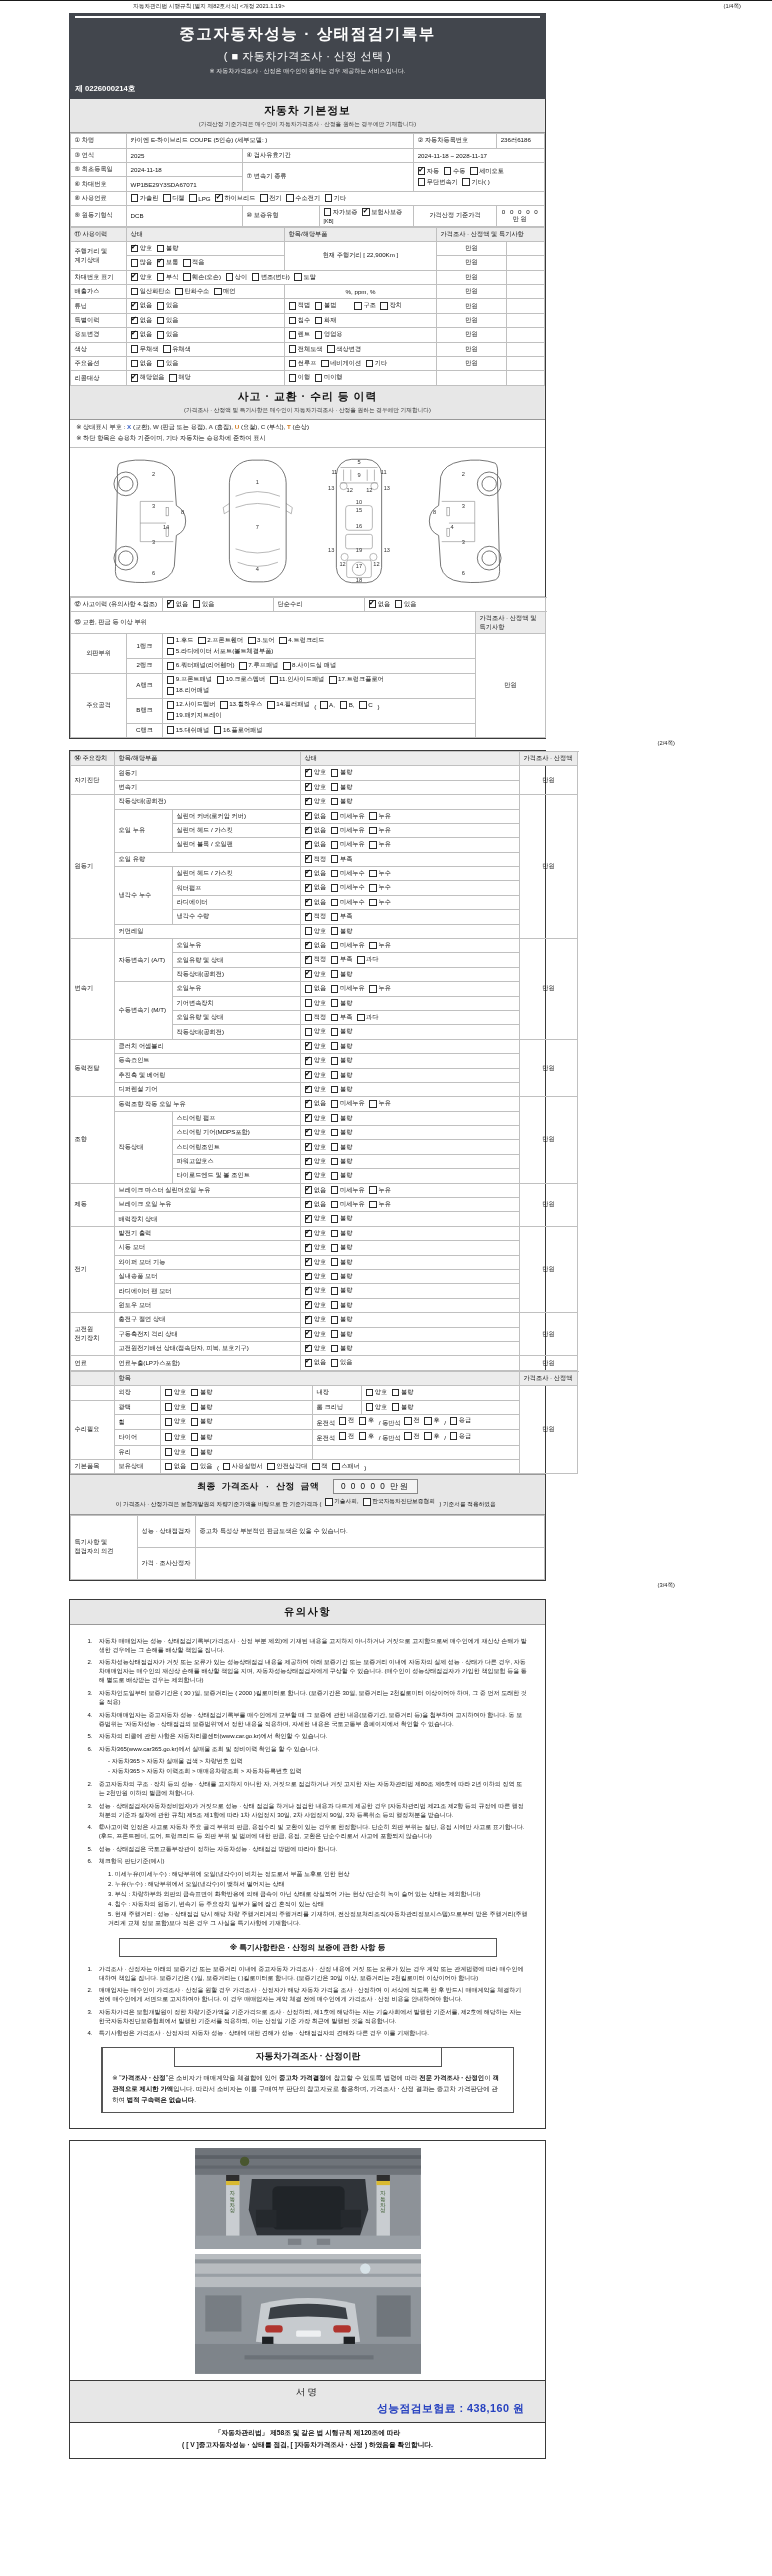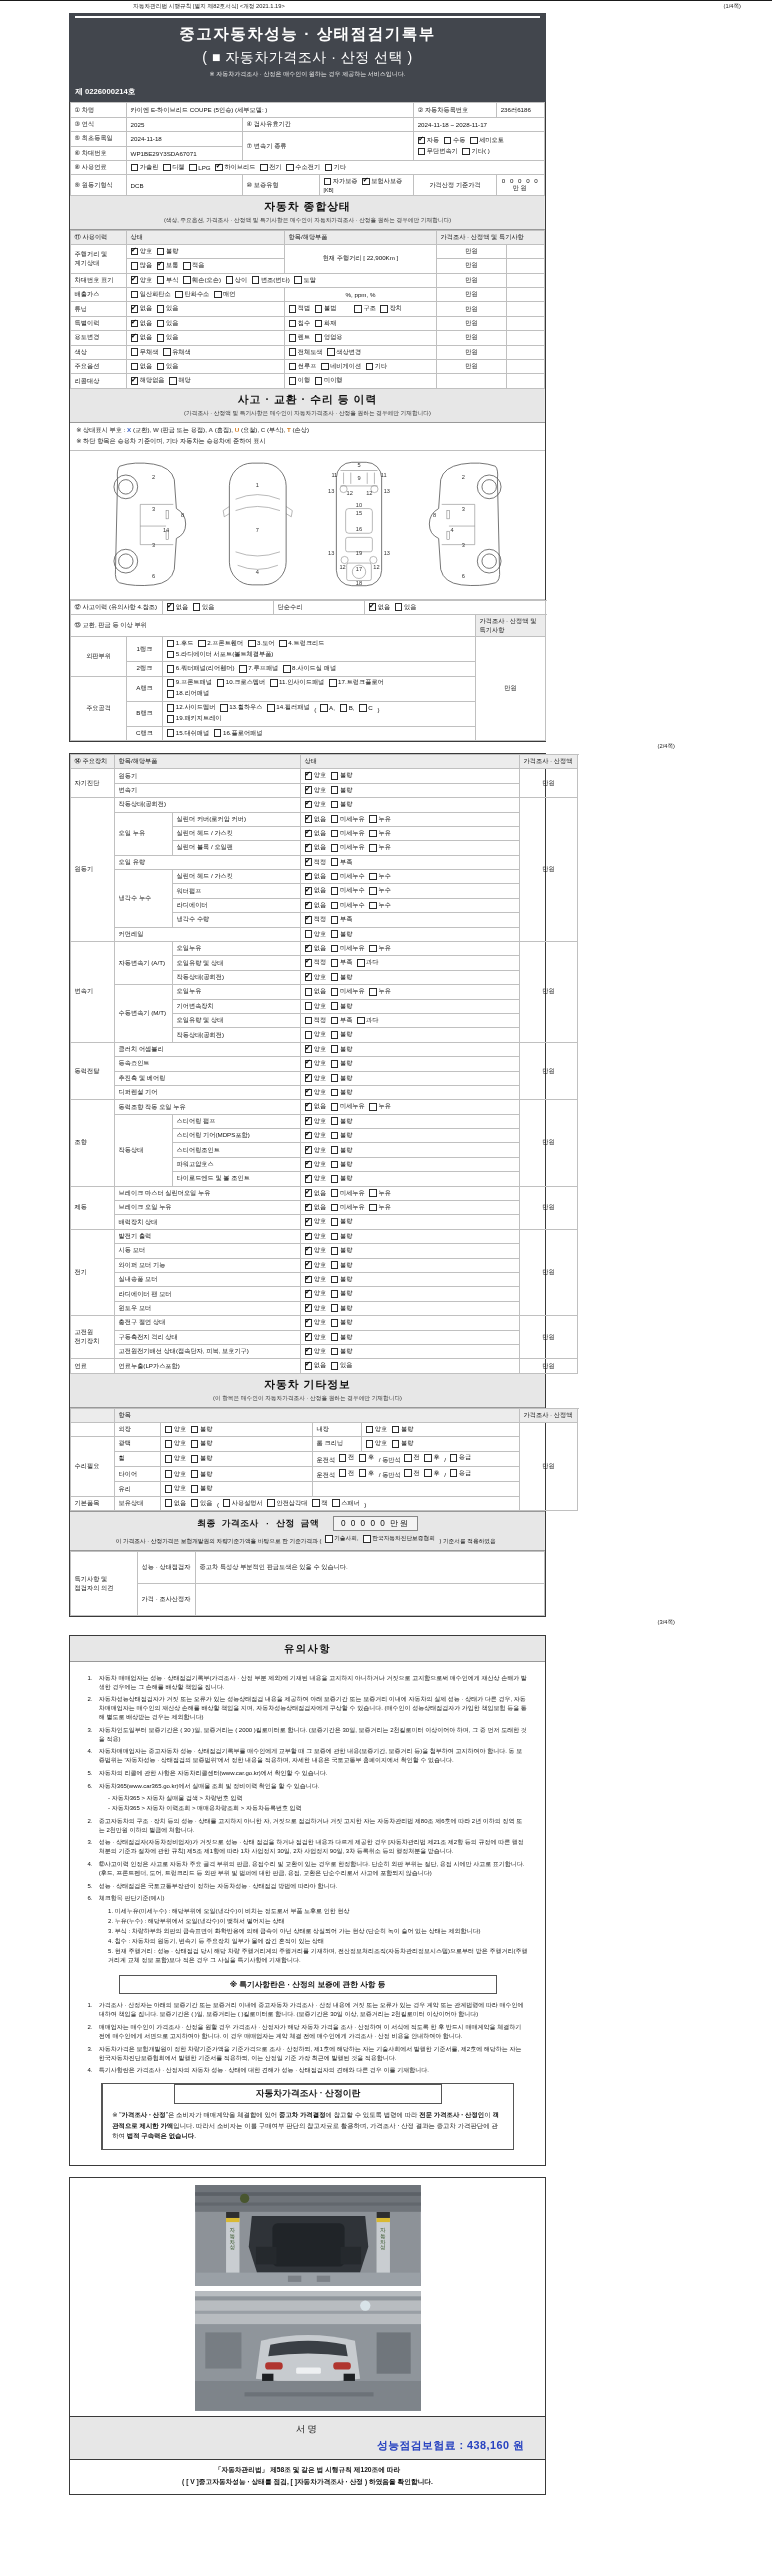--- a/index.html
+++ b/index.html
@@ -3,21 +3,21 @@
 <meta charset="utf-8">
 <style>
   html,body{margin:0;padding:0;background:#fff;}
   body{width:773px;height:2576px;overflow:hidden;font-family:"Liberation Sans","DejaVu Sans",sans-serif;color:#111;border-top:1.5px solid #1a1a1a;box-sizing:border-box;}
   .meta{margin-left:133px;width:608px;display:flex;justify-content:space-between;font-size:5.7px;padding:2.1px 0 1.5px;color:#222;}
   .doc{width:477px;margin-left:69px;}
   
   .dark{background:#42464d;color:#fff;padding:2.1px 6.2px 5.2px;}
   .dark .rule{height:1.5px;background:#fff;margin:1.5px 0 6.2px;}
   .dark .t1{text-align:center;font-size:15.5px;font-weight:bold;letter-spacing:1.5px;}
-  .dark .t2{text-align:center;font-size:14px;margin-top:4.1px;letter-spacing:0.5px;}
+  .dark .t2{text-align:center;font-size:11px;margin-top:4.1px;letter-spacing:0.5px;}
   .dark .t3{text-align:center;font-size:6px;margin-top:3.1px;color:#eee;}
   .dark .docno{font-size:7.7px;font-weight:bold;margin-top:8.2px;}
   .bigbox{border:1.3px solid #3a3a3a;border-top:none;background:#fff;}
   .bigbox2{border:1.3px solid #3a3a3a;background:#fff;}
   .band{background:#e7e7e7;border-bottom:0.8px solid #999;text-align:center;padding:4.6px 0 3.6px;}
   .band .bt{font-size:10.8px;font-weight:bold;letter-spacing:1px;}
   .band .bn{font-size:5.7px;margin-top:2.6px;color:#333;}
   table{border-collapse:collapse;width:100%;table-layout:fixed;}
   td{border:0.5px solid #c0c0c0;font-size:6.2px;padding:1.5px 3.6px;vertical-align:middle;word-break:keep-all;}
   tr{height:14.4px;}
@@ -81,20 +81,24 @@
   <div class="dark">
     <div class="rule"></div>
     <div class="t1">중고자동차성능 · 상태점검기록부</div>
     <div class="t2">( ■ 자동차가격조사 · 산정 선택 )</div>
     <div class="t3">※ 자동차가격조사 · 산정은 매수인이 원하는 경우 제공하는 서비스입니다.</div>
     <div class="docno">제 0226000214호</div>
   </div>
 
   <div class="bigbox">
 
+    <div class="band">
+      <div class="bt">자동차 기본정보</div>
+      <div class="bn">(가격산정 기준가격은 매수인이 자동차가격조사 · 산정을 원하는 경우에만 기재합니다)</div>
+    </div>
     <table>
       <colgroup>
           <col style="width:56px">
           <col style="width:116px">
           <col style="width:77px">
           <col style="width:94px">
           <col style="width:83px">
           <col>
         </colgroup>
       <tbody>
@@ -131,24 +135,20 @@
         <td class="lbl">⑨ 원동기형식</td>
         <td>DCB</td>
         <td class="lbl">⑩ 보증유형</td>
         <td><span><span class="cb"><span class="bx"></span>자가보증</span><span class="cb"><span class="bx ck"></span>보험사보증</span></span><span style="font-size:5.2px">[KB]</span></td>
         <td class="lbl c">가격산정 기준가격</td>
         <td class="c amount">0 0 0 0 0 만원</td>
       </tr>
     </tbody>
       </table>
 
-    <div class="band">
-      <div class="bt">자동차 종합상태</div>
-      <div class="bn">(색상, 주요옵션, 가격조사 · 산정액 및 특기사항은 매수인이 자동차가격조사 · 산정을 원하는 경우에만 기재합니다)</div>
-    </div>
     <table>
       <colgroup>
           <col style="width:56px">
           <col style="width:158px">
           <col style="width:152px">
           <col style="width:70px">
           <col>
         </colgroup>
       <tbody>
           <tr>
@@ -583,24 +583,20 @@
           <tr>
             <td class="lbl" rowspan="1">연료</td>
             <td colspan="2">연료누출(LP가스포함)</td>
             <td><span class="cb"><span class="bx ck"></span>없음</span><span class="cb"><span class="bx"></span>있음</span></td>
             <td class="pr" rowspan="1">만원</td>
             <td rowspan="1"></td>
           </tr>
         </tbody>
     </table>
 
-    <div class="band">
-      <div class="bt">자동차 기타정보</div>
-      <div class="bn">(이 항목은 매수인이 자동차가격조사 · 산정을 원하는 경우에만 기재합니다)</div>
-    </div>
     <table>
       <colgroup>
           <col style="width:44px">
           <col style="width:46px">
           <col style="width:152px">
           <col style="width:49px">
           <col style="width:158px">
           <col style="width:58px">
           <col>
         </colgroup>

